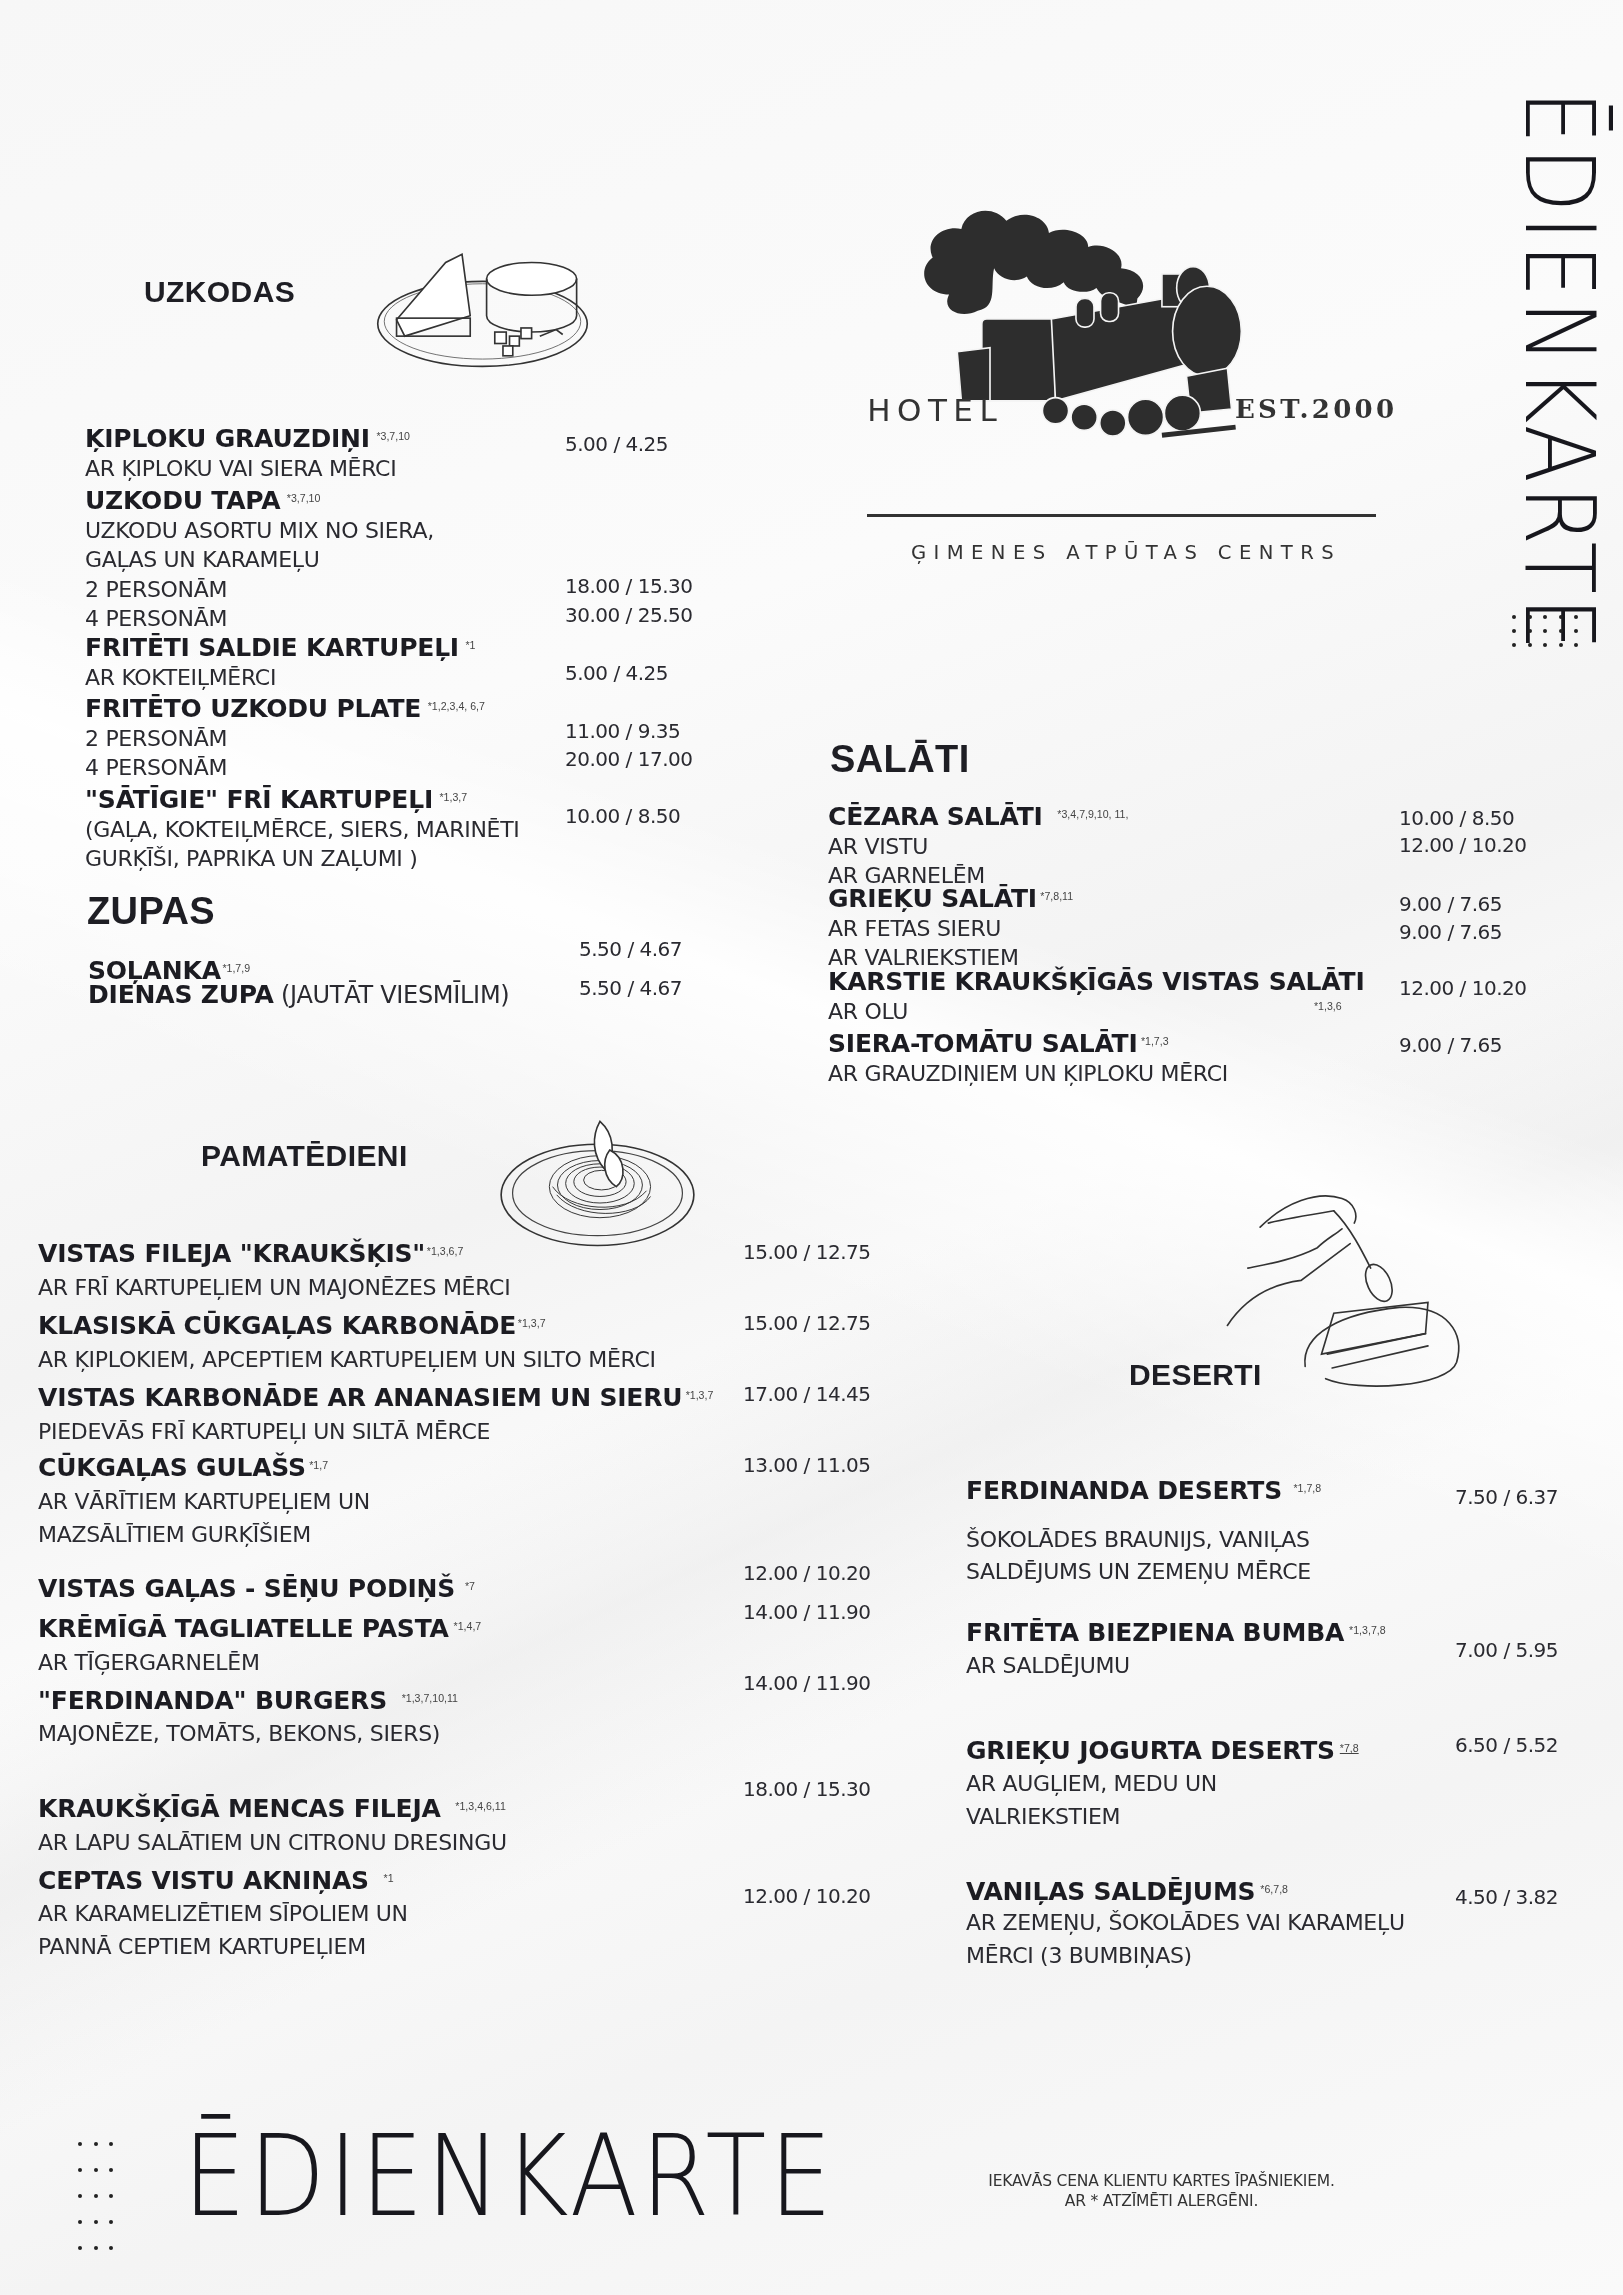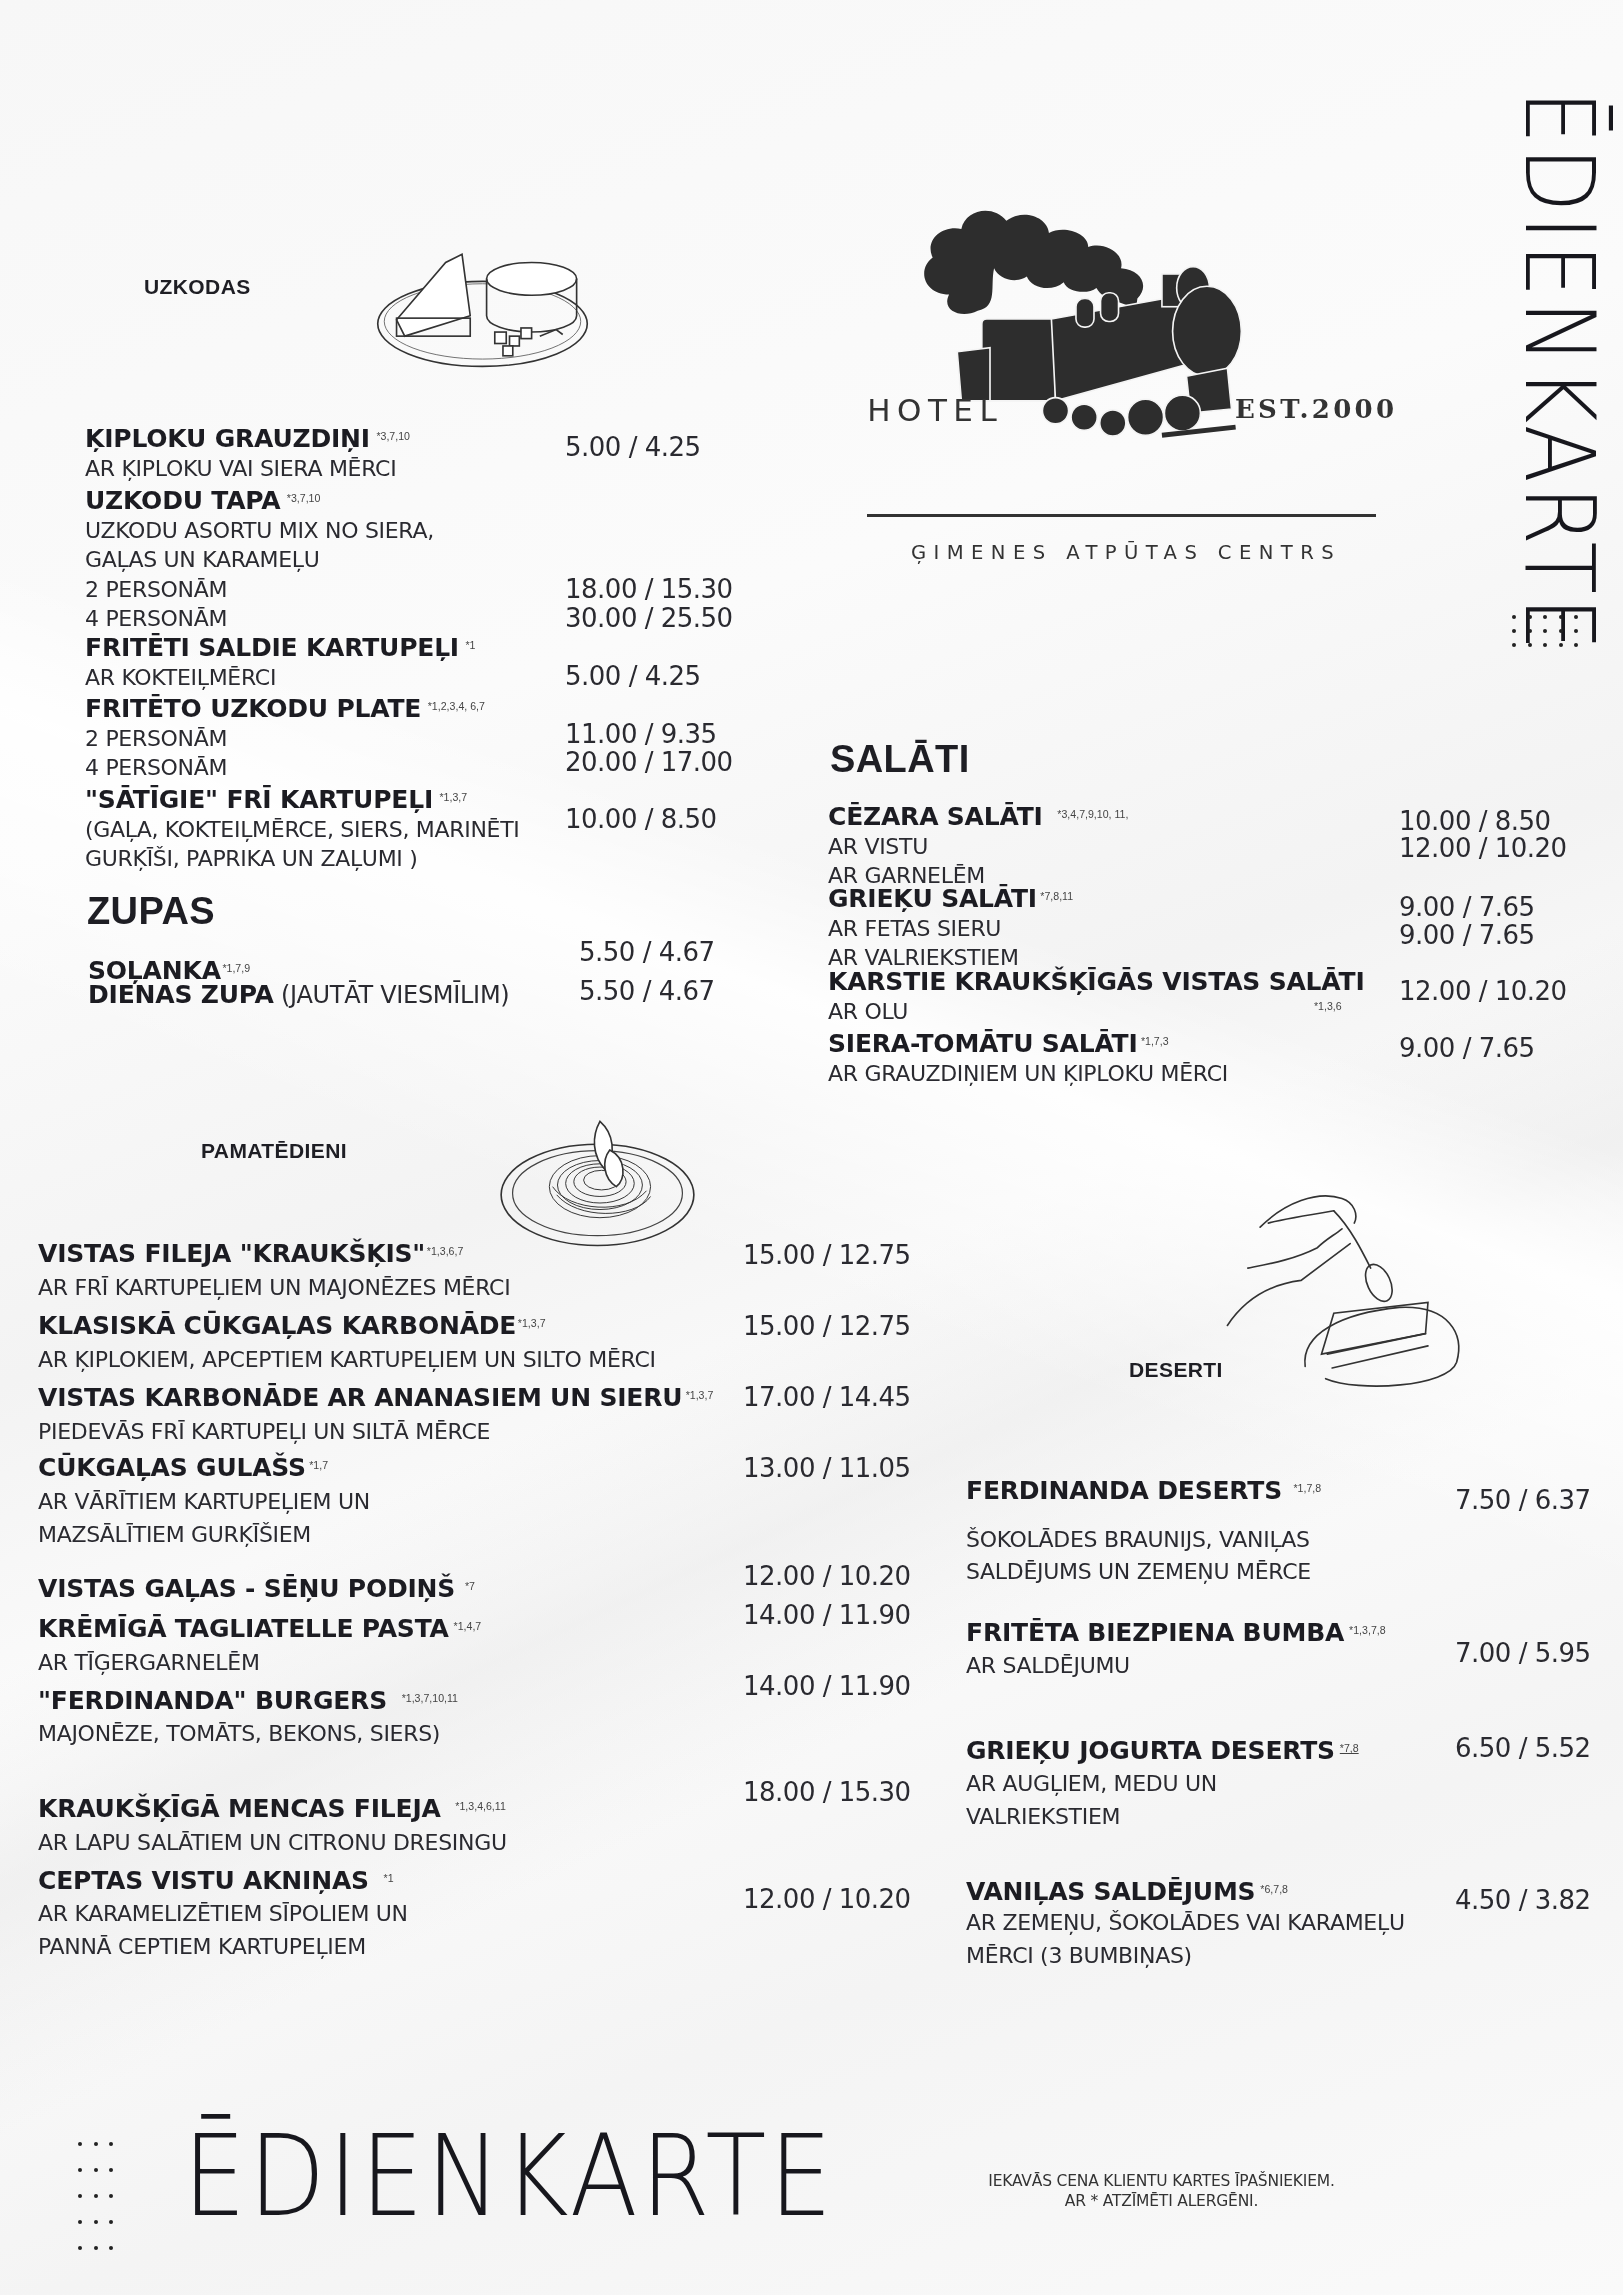--- a/index.html
+++ b/index.html
@@ -14,21 +14,21 @@
   .sheen {
     position: absolute; inset: 0; pointer-events: none;
     background:
       linear-gradient(200deg, transparent 40%, rgba(255,255,255,0.9) 45%, transparent 55%),
       linear-gradient(155deg, transparent 55%, rgba(230,230,230,0.5) 62%, transparent 70%);
   }
   .abs { position: absolute; }
 
   
   .sec-title { font-weight: 700; color: #1e1e24; letter-spacing: 0.4px; }
-  .sec-title.small { font-size: 21px; }
+  .sec-title.small { font-size: 30px; }
   .sec-title.big { font-size: 38px; }
 
   
   .item { position: absolute; }
   .item .name {
     font-family: "DejaVu Sans", sans-serif; font-weight: 700;
     font-size: 25px; color: #1c1c22; white-space: nowrap; line-height: 31px;
     letter-spacing: -0.2px;
   }
   .item .allergen {
@@ -37,21 +37,21 @@
     vertical-align: 6.5px; letter-spacing: 0;
   }
   .item .desc {
     font-family: "DejaVu Sans", sans-serif; font-weight: 400;
     font-size: 22px; color: #2a2a30; line-height: 29.5px; white-space: nowrap;
     letter-spacing: -0.3px;
   }
   .price {
     position: absolute;
     font-family: "DejaVu Sans", sans-serif; font-weight: 400;
-    font-size: 26px; color: #2a2a30; white-space: nowrap; letter-spacing: -0.5px;
+    font-size: 20px; color: #2a2a30; white-space: nowrap; letter-spacing: -0.5px;
   }
 
   
   .logo-hotel {
     font-family: "DejaVu Sans", sans-serif; font-size: 31px; letter-spacing: 6.5px; color: #333;
   }
   .logo-est {
     font-family: "DejaVu Serif", serif; font-size: 26px; letter-spacing: 3.3px; color: #333; font-weight: 700;
   }
   .logo-name {

